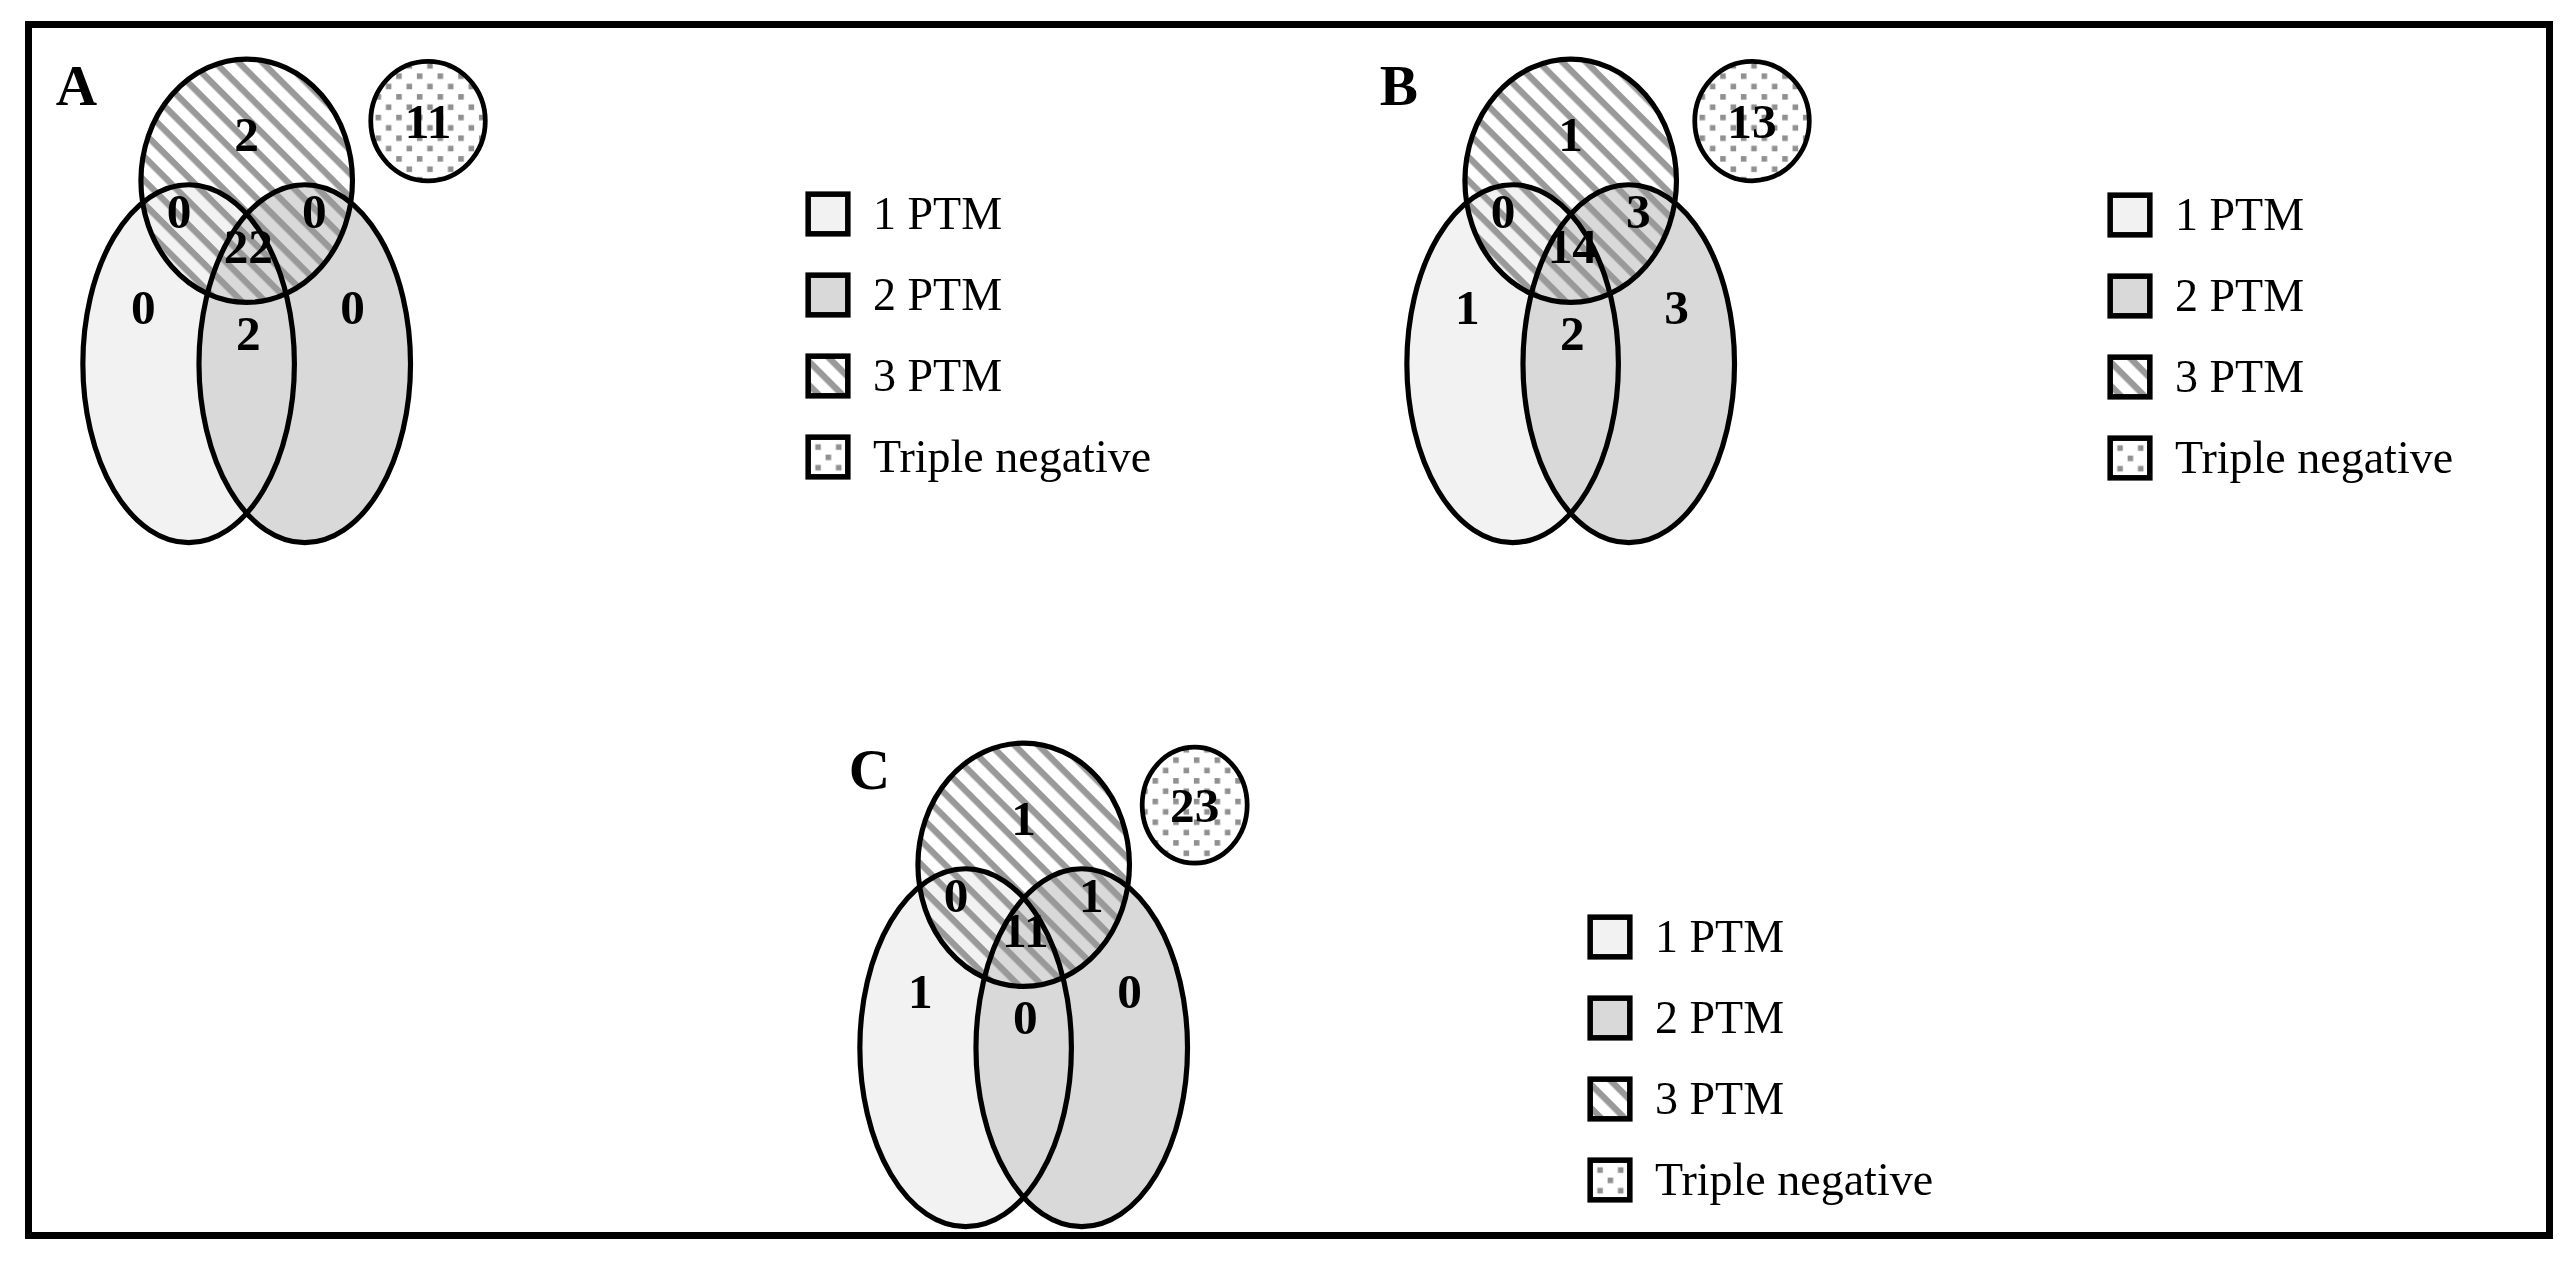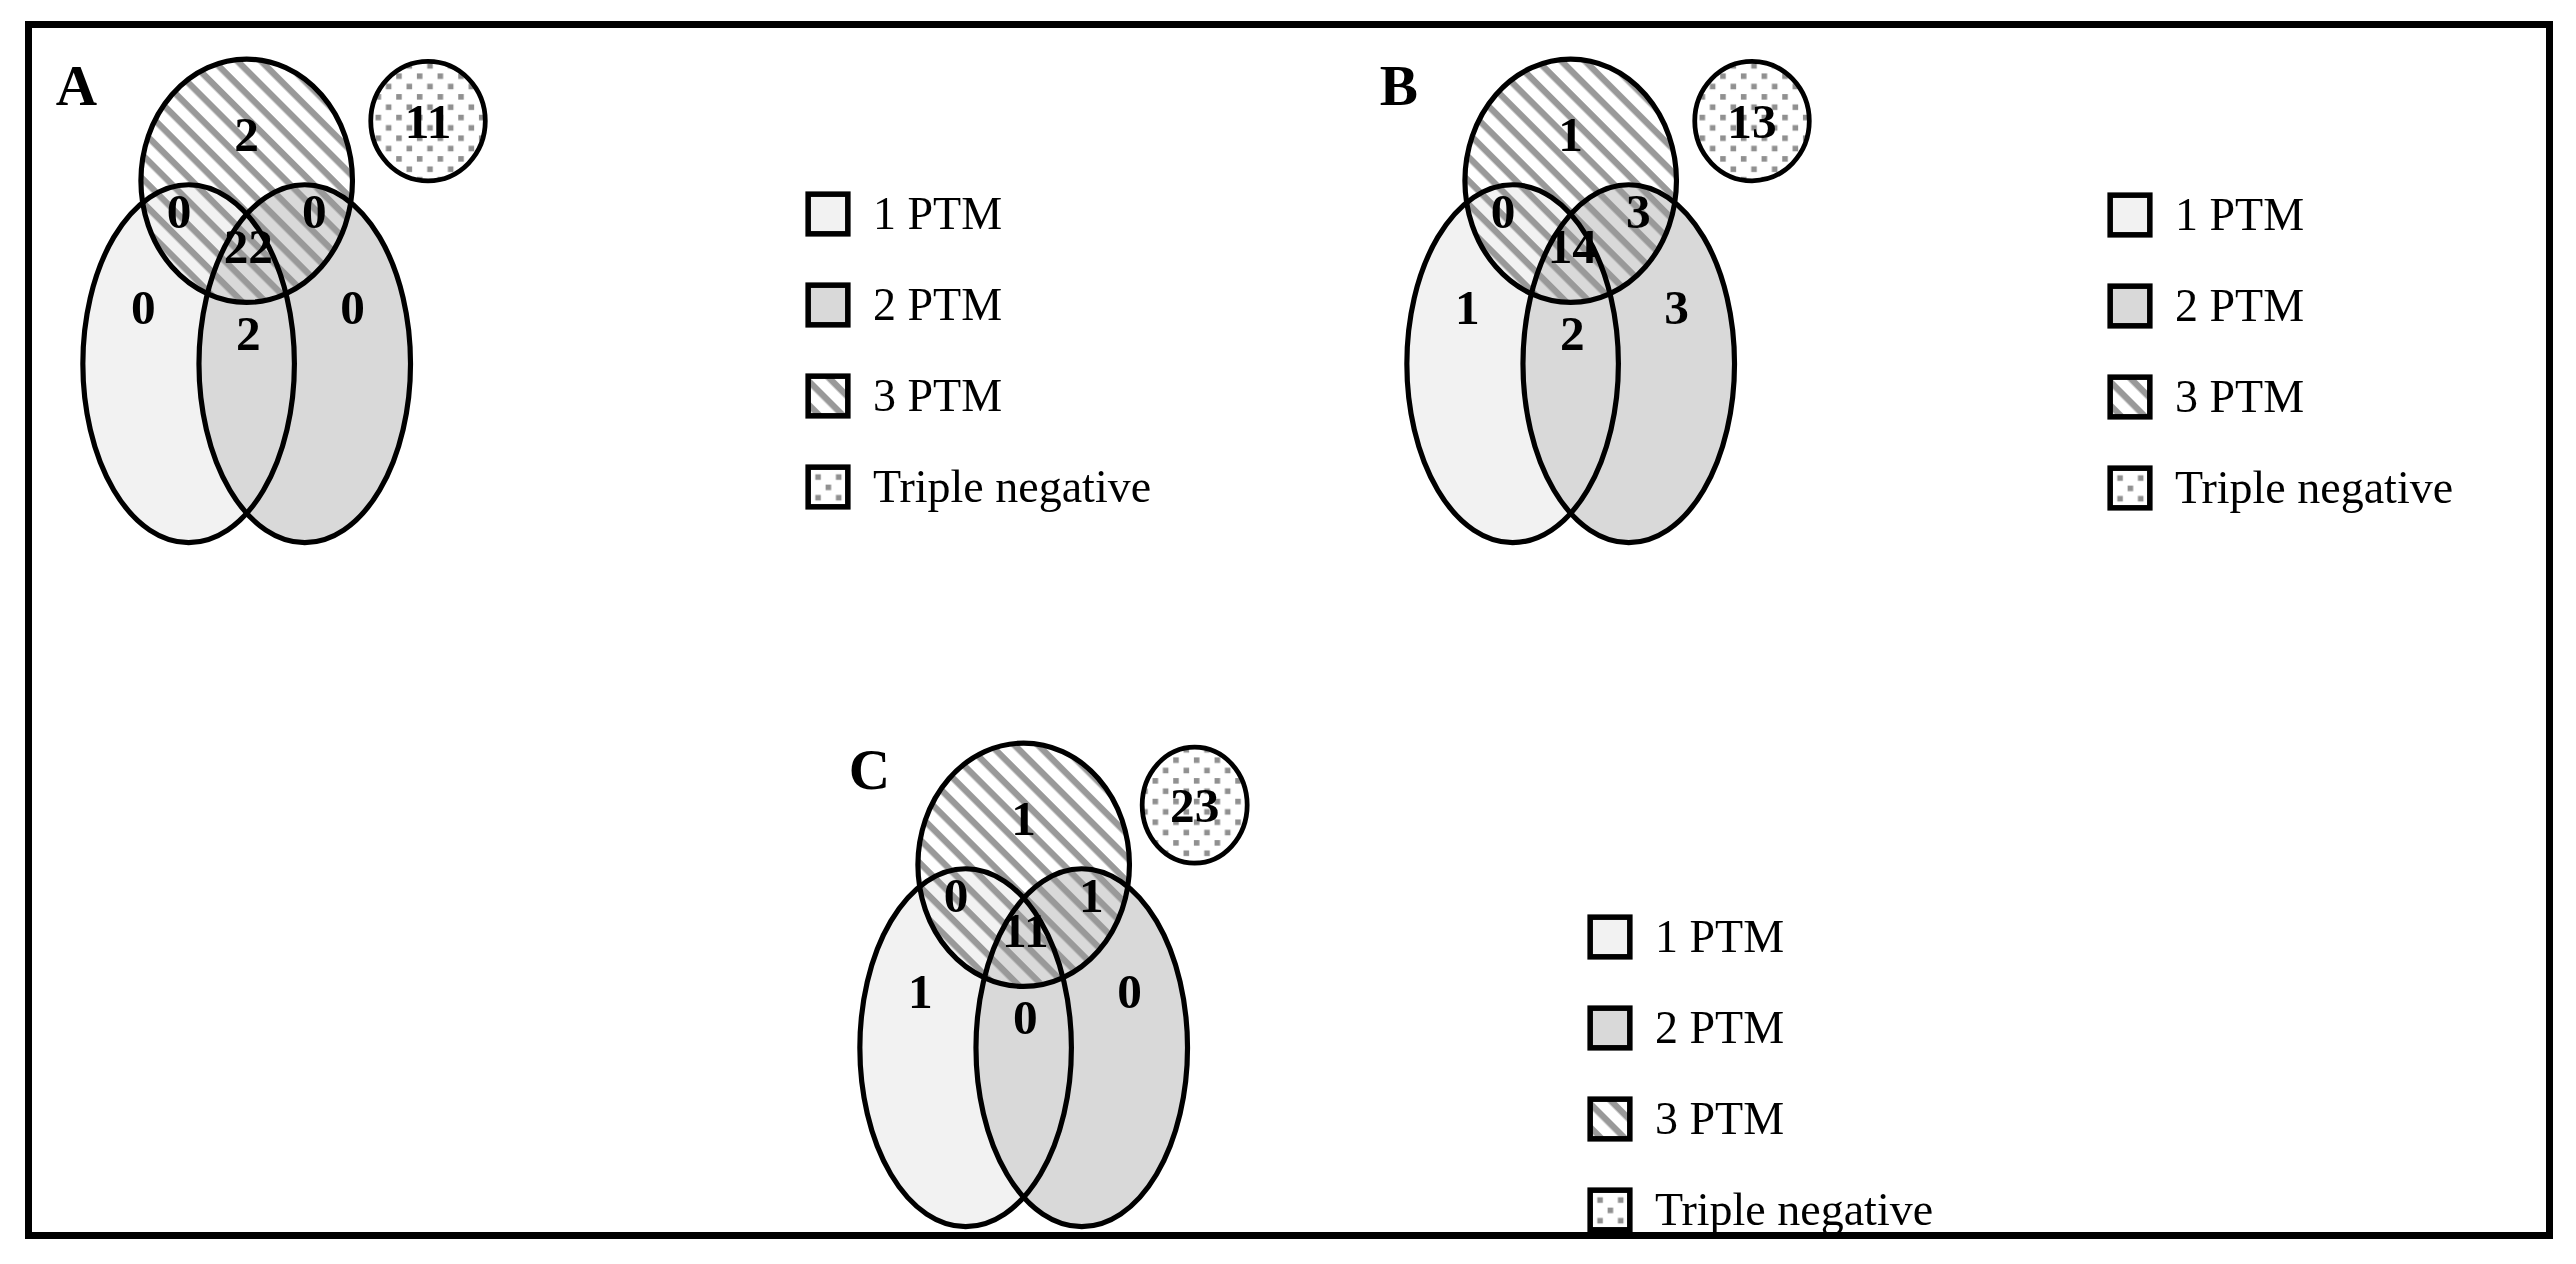--- a/index.html
+++ b/index.html
@@ -29,21 +29,21 @@
     font-family: "Liberation Serif", "DejaVu Serif", serif;
     font-size: 62px;
     font-weight: 700;
     fill: #000000;
     text-anchor: middle;
   }
   .legend {
     position: absolute;
     display: flex;
     flex-direction: column;
-    gap: 45px;
+    gap: 35px;
   }
   .legend-row {
     display: flex;
     align-items: center;
     gap: 22px;
   }
   .legend-label {
     font-size: 46px;
     color: #000000;
     white-space: nowrap;

